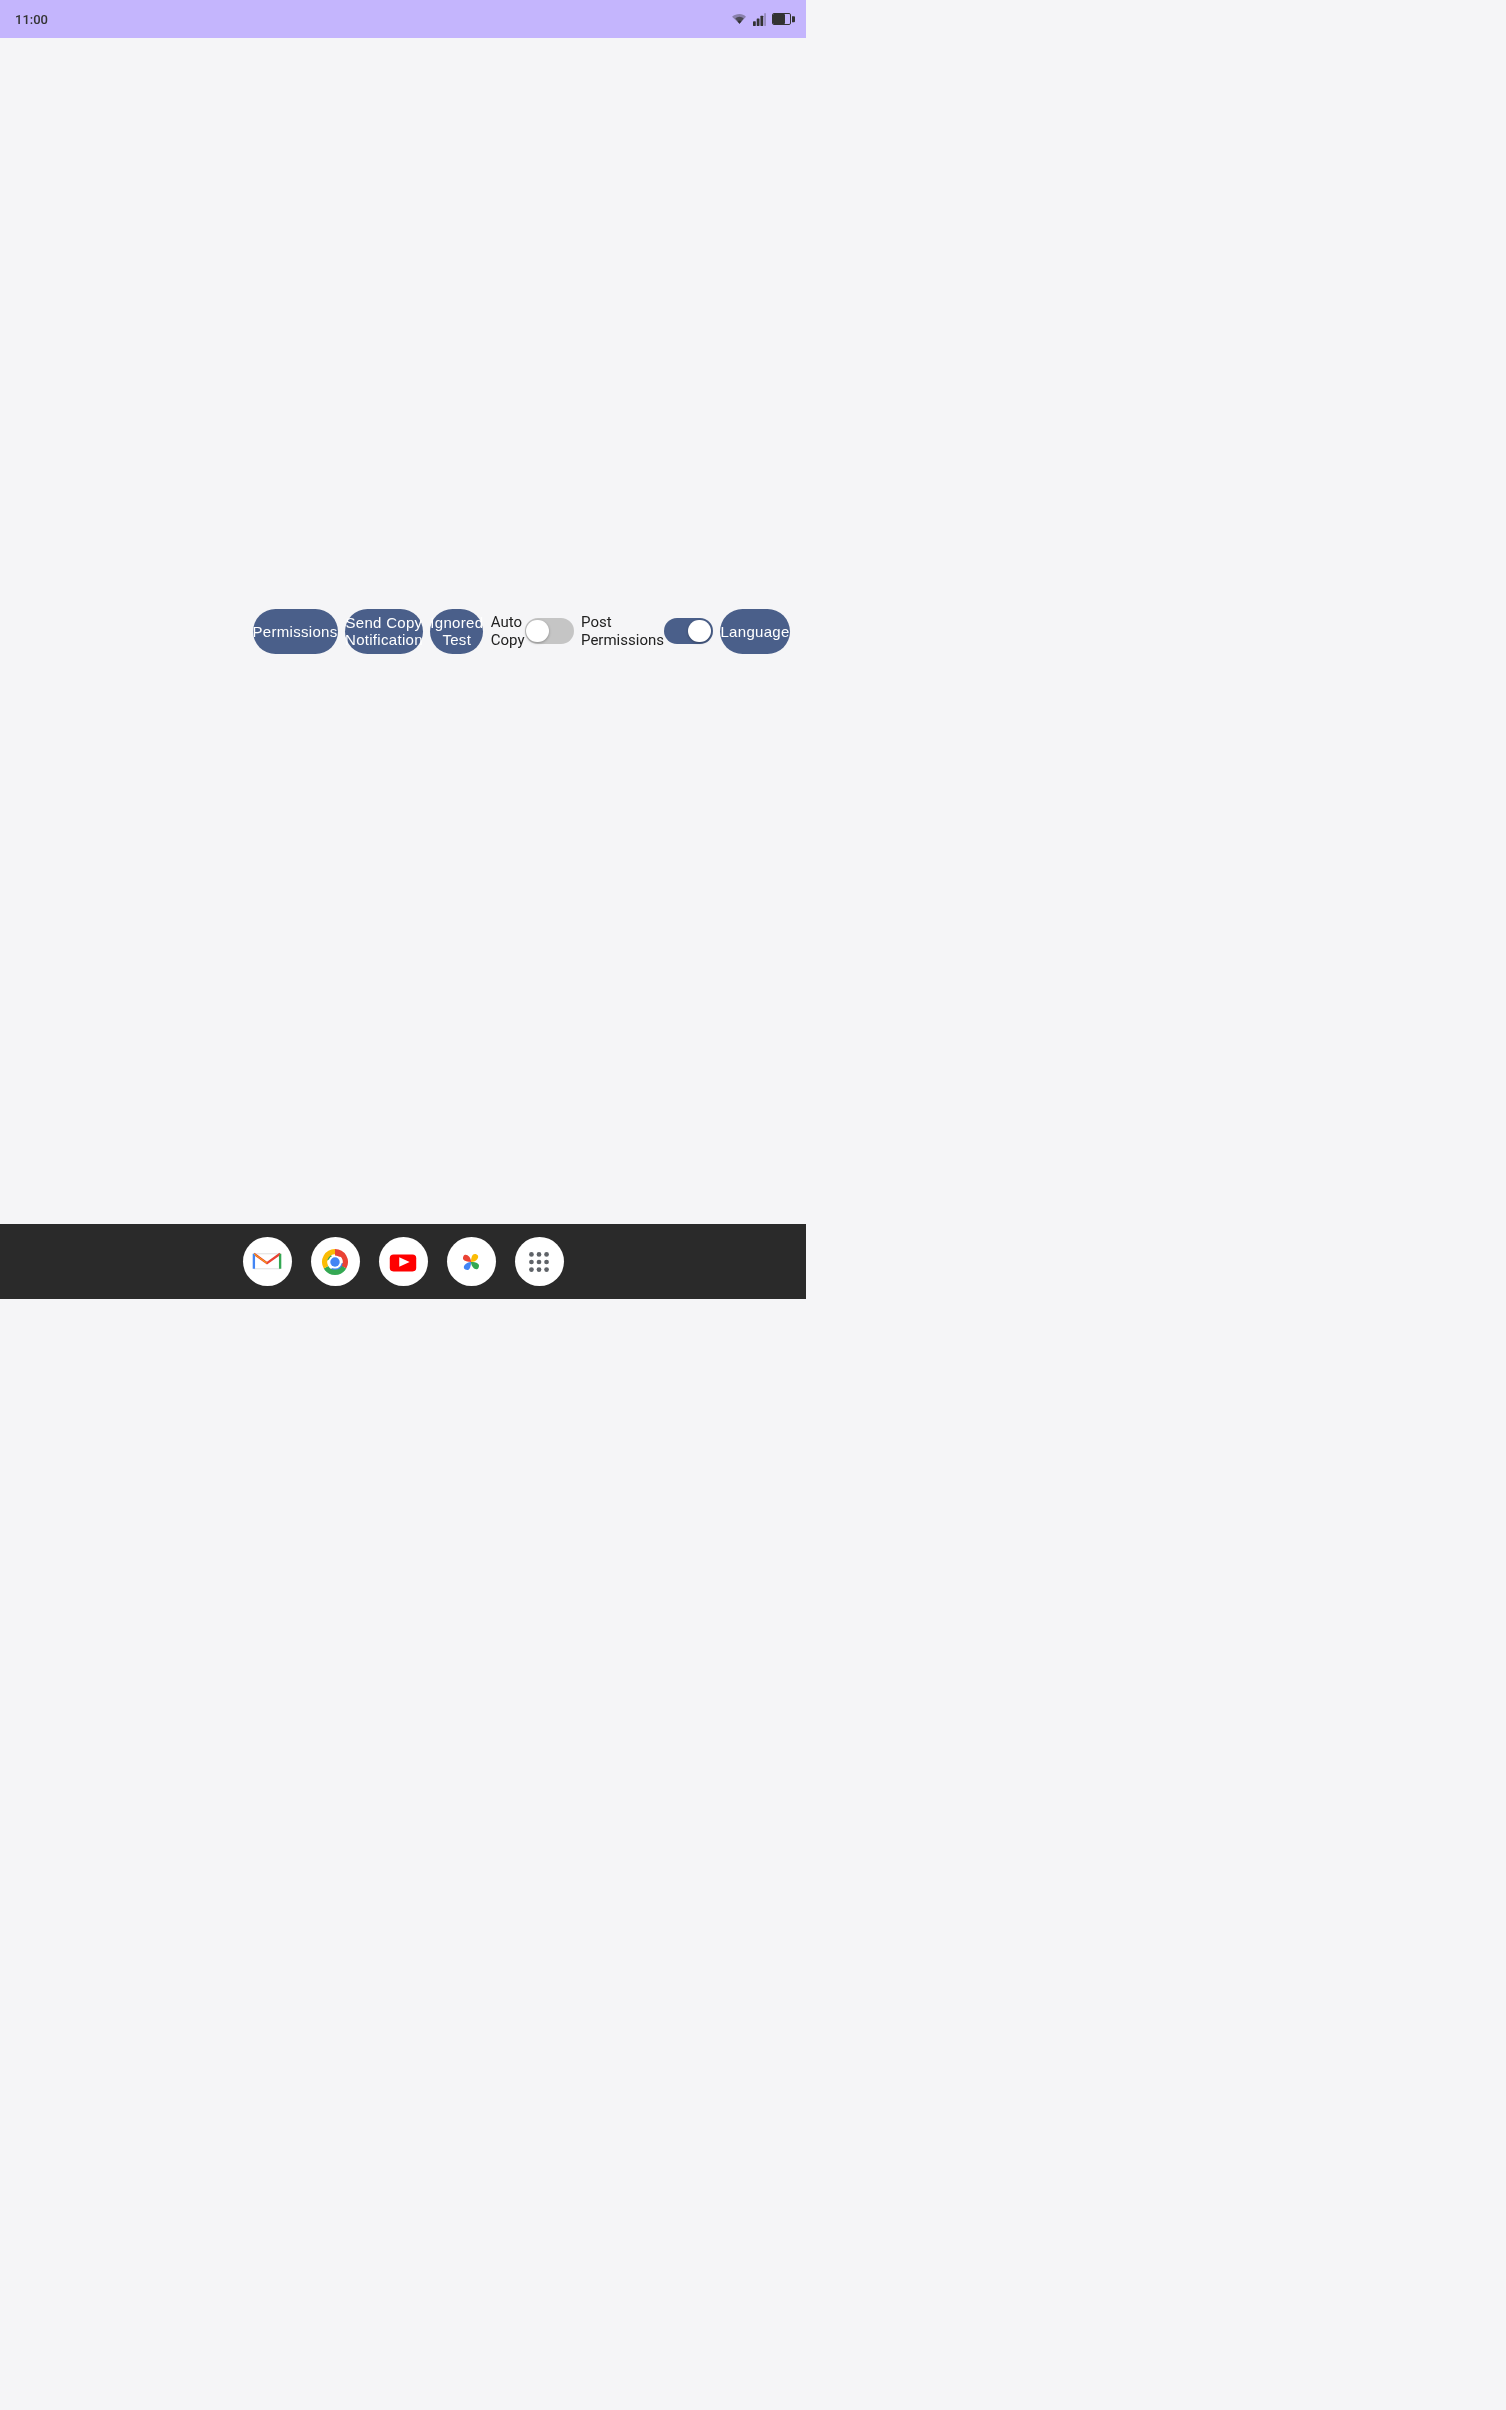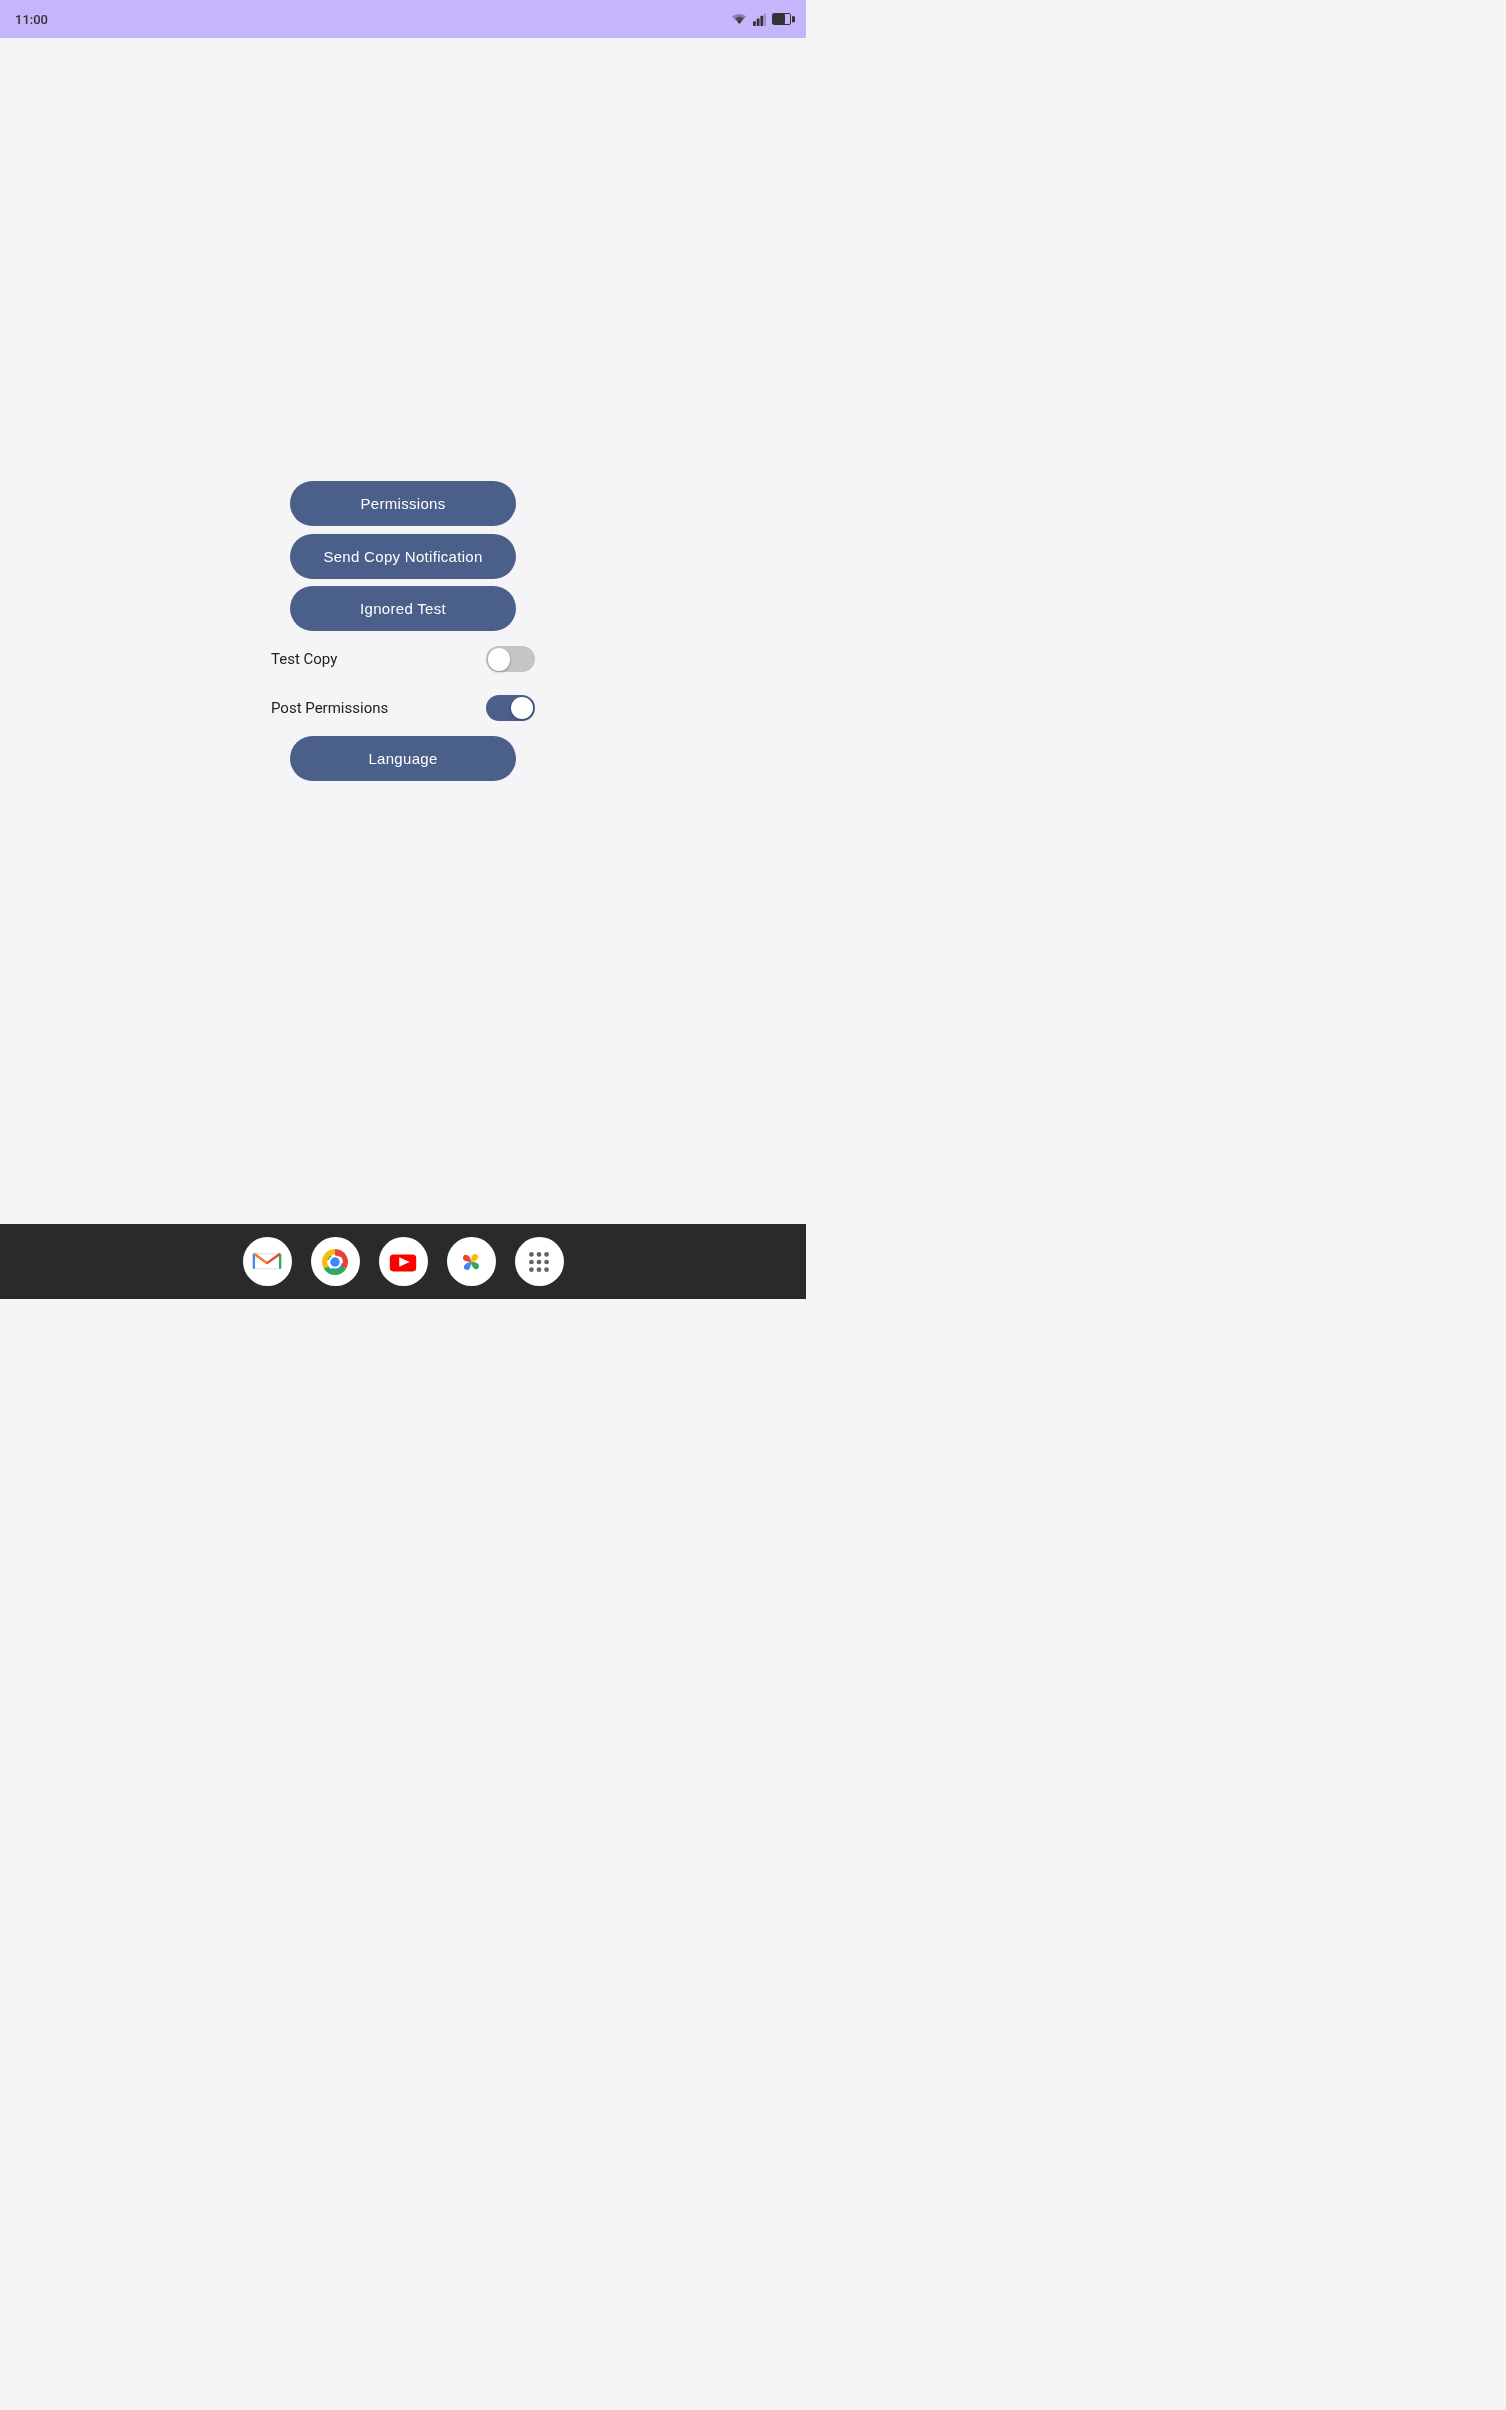--- a/index.html
+++ b/index.html
@@ -82,21 +82,21 @@
       bottom: 75px;
       background: #f5f5f7;
       display: flex;
       flex-direction: column;
       align-items: center;
       justify-content: center;
     }
 
     .controls-container {
       display: flex;
-      flex-direction: column;
+      flex-direction: row;
       align-items: center;
       gap: 7.5px;
       width: 301px;
     }
 
     
     .action-button {
       width: 226px;
       height: 45px;
       background: #4a5f8a;
@@ -248,21 +248,21 @@
 <div class="main-content">
   <div class="controls-container">
 
     <button class="action-button">Permissions</button>
 
     <button class="action-button">Send Copy Notification</button>
 
     <button class="action-button">Ignored Test</button>
 
     <div class="toggle-row">
-      <span class="toggle-label">Test Copy</span>
+      <span class="toggle-label">Auto Copy</span>
       <div class="toggle-switch off">
         <div class="toggle-knob"></div>
       </div>
     </div>
 
     <div class="toggle-row">
       <span class="toggle-label">Post Permissions</span>
       <div class="toggle-switch on">
         <div class="toggle-knob"></div>
       </div>

